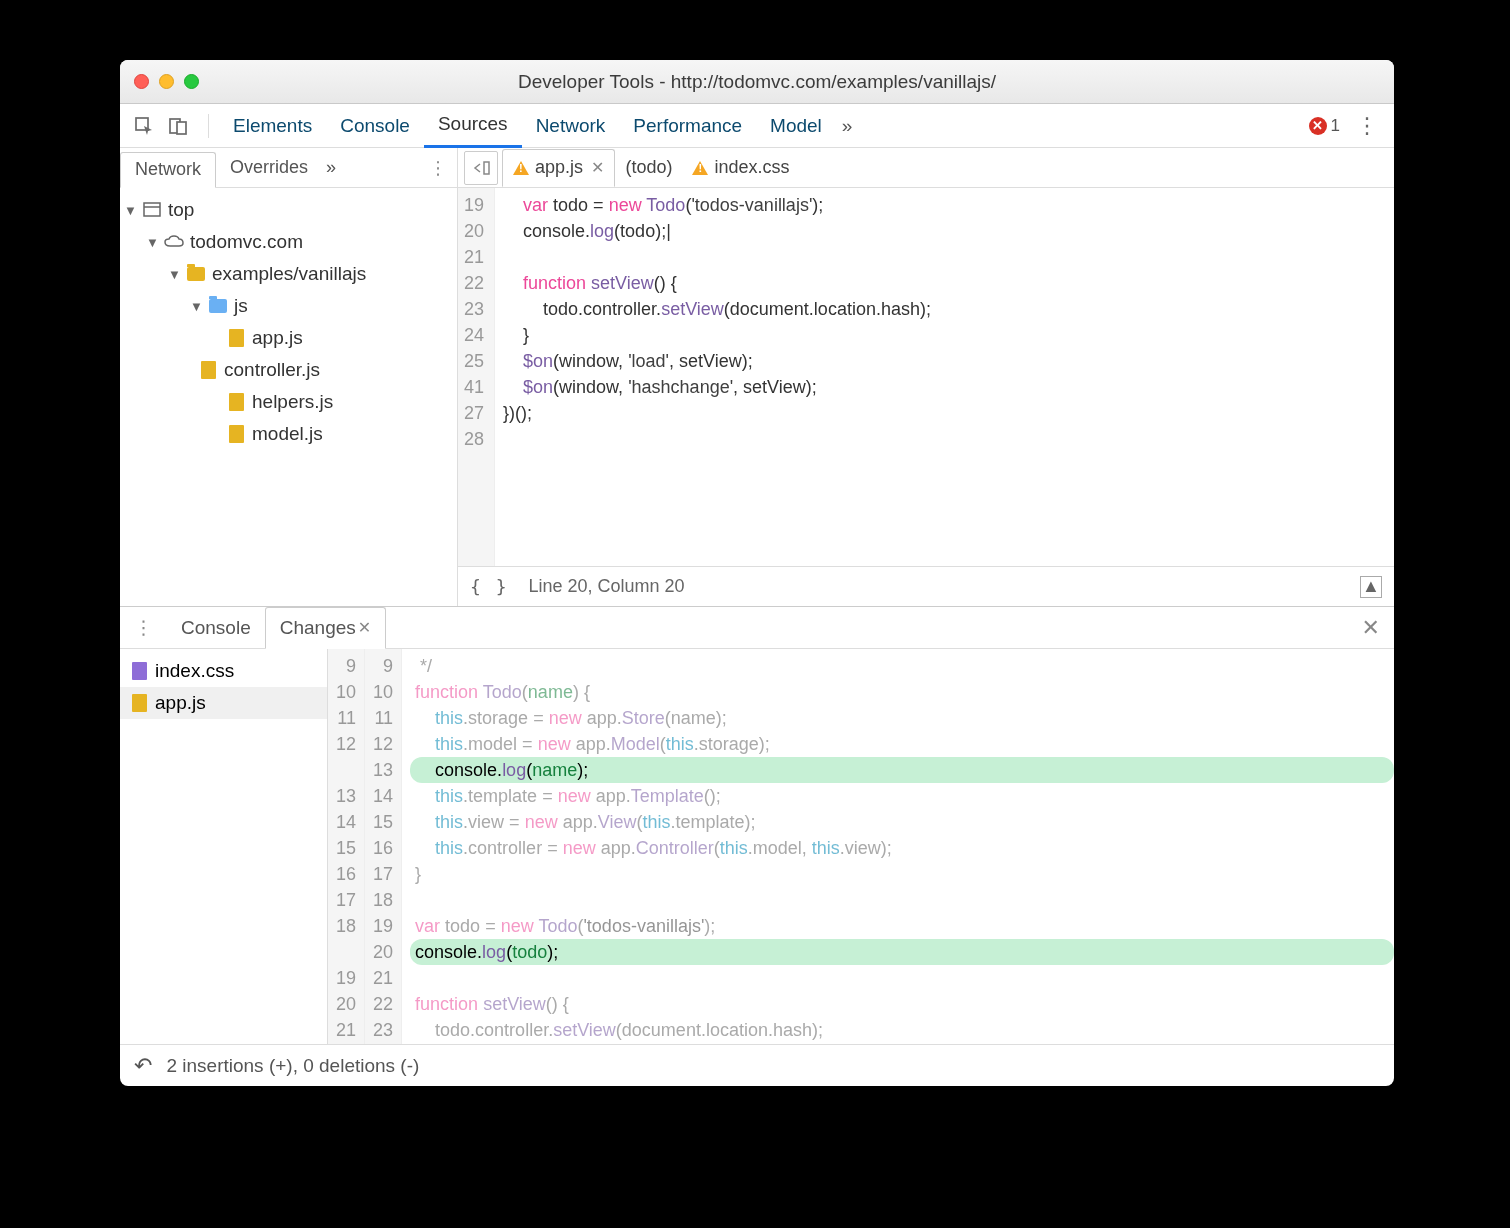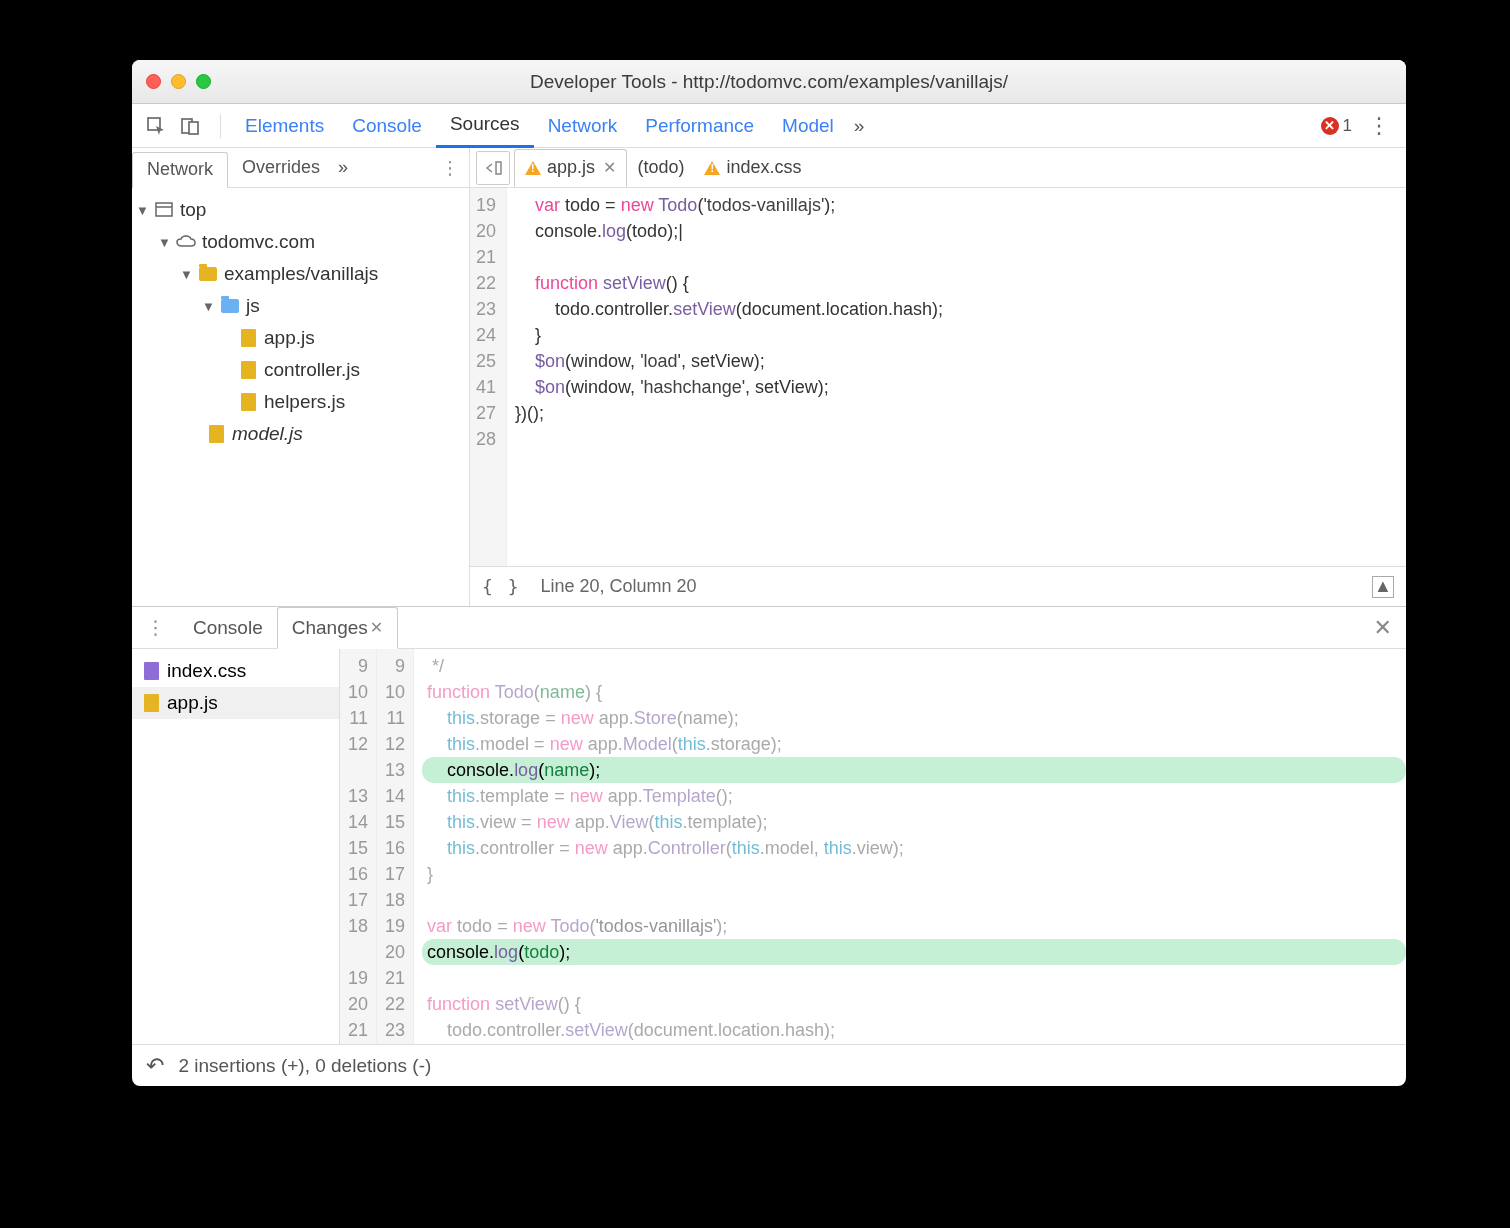--- a/index.html
+++ b/index.html
@@ -1,32 +1,32 @@
 <!DOCTYPE html>
 <html><head>
 <meta charset="utf-8">
 <style>
 * { margin: 0; padding: 0; box-sizing: border-box; font-family: -apple-system, "Helvetica Neue", Arial, sans-serif; }
 body { background: #000; width: 1510px; height: 1228px; position: relative; }
-.window { position: absolute; left: 120px; top: 60px; width: 1274px; height: 1026px; background: #fff; border-radius: 8px; box-shadow: 0 30px 80px rgba(0,0,0,0.6); overflow: hidden; display: flex; flex-direction: column; margin-left: 12px; }
+.window { position: absolute; left: 120px; top: 60px; width: 1274px; height: 1026px; background: #fff; border-radius: 8px; box-shadow: 0 30px 80px rgba(0,0,0,0.6); overflow: hidden; display: flex; flex-direction: column; }
 
 
 .titlebar { height: 44px; background: linear-gradient(#f6f6f6,#e8e8e8); border-bottom: 1px solid #c9c9c9; display: flex; align-items: center; padding: 0 14px; position: relative; }
 .traffic { display: flex; gap: 10px; }
 .dot { width: 15px; height: 15px; border-radius: 50%; }
 .dot.red { background: #ff5f57; border:1px solid #e0443e;}
 .dot.yellow { background: #ffbd2e; border:1px solid #dea123;}
 .dot.green { background: #28c940; border:1px solid #1aad2b;}
 .titlebar .title { position: absolute; left: 0; right: 0; text-align: center; font-size: 19px; color: #3c3c3c; pointer-events: none; }
 
 
 .toolbar { height: 44px; border-bottom: 1px solid #ddd; display: flex; align-items: center; padding: 0 10px; font-size: 19px; color: #555; }
 .toolbar .icon-btn { width: 28px; height: 28px; display:flex; align-items:center; justify-content:center; margin-right: 6px; color:#6b6b6b; }
 .toolbar .divider { width: 1px; height: 24px; background: #ddd; margin: 0 10px; }
-.toolbar .tab { padding: 0 14px; height: 44px; display:flex; align-items:center; color:#3b82f6; cursor:pointer; }
+.toolbar .tab { padding: 0 14px; height: 44px; display:flex; align-items:center; color:#0c4a6e; cursor:pointer; }
 .toolbar .tab.active { color:#333; border-bottom: 3px solid #1a73e8; }
 .toolbar .more { margin-left: 6px; color:#555; }
 .toolbar .right { margin-left: auto; display:flex; align-items:center; gap:10px; }
 .err-badge { display:flex; align-items:center; gap:4px; font-size:17px; }
 .err-circle { width:18px; height:18px; border-radius:50%; background:#d93025; color:#fff; display:flex;align-items:center;justify-content:center; font-size:13px; font-weight:bold;}
 .kebab { font-size:22px; color:#666; padding:0 6px;}
 
 
 .mid { flex:1; display:flex; min-height:0; }
 .left-pane { width: 338px; border-right:1px solid #ddd; display:flex; flex-direction:column; }
@@ -189,33 +189,33 @@
             </span>
           <span>js</span>
         </div>
         <div id="tree-files">
             <div class="tree-row" style="padding-left: 106px;">
               <span class="ico">
                 <span class="file-yellow"></span>
               </span>
               <span>app.js</span>
             </div>
-            <div class="tree-row" style="padding-left: 106px;">
+            <div class="tree-row" style="padding-left: 78px;">
               <span class="ico">
                 <span class="file-yellow"></span>
               </span>
               <span>controller.js</span>
             </div>
             <div class="tree-row" style="padding-left: 106px; align-items: center;">
               <span class="ico">
                 <span class="file-yellow"></span>
               </span>
               <span>helpers.js</span>
             </div>
-            <div class="tree-row" style="padding-left: 74px; font-style: italic;">
+            <div class="tree-row" style="padding-left: 106px;">
               <span class="ico">
                 <span class="file-yellow"></span>
               </span>
               <span>model.js</span>
             </div>
           </div>
       </div>
     </div>
 
     <div class="right-pane">

